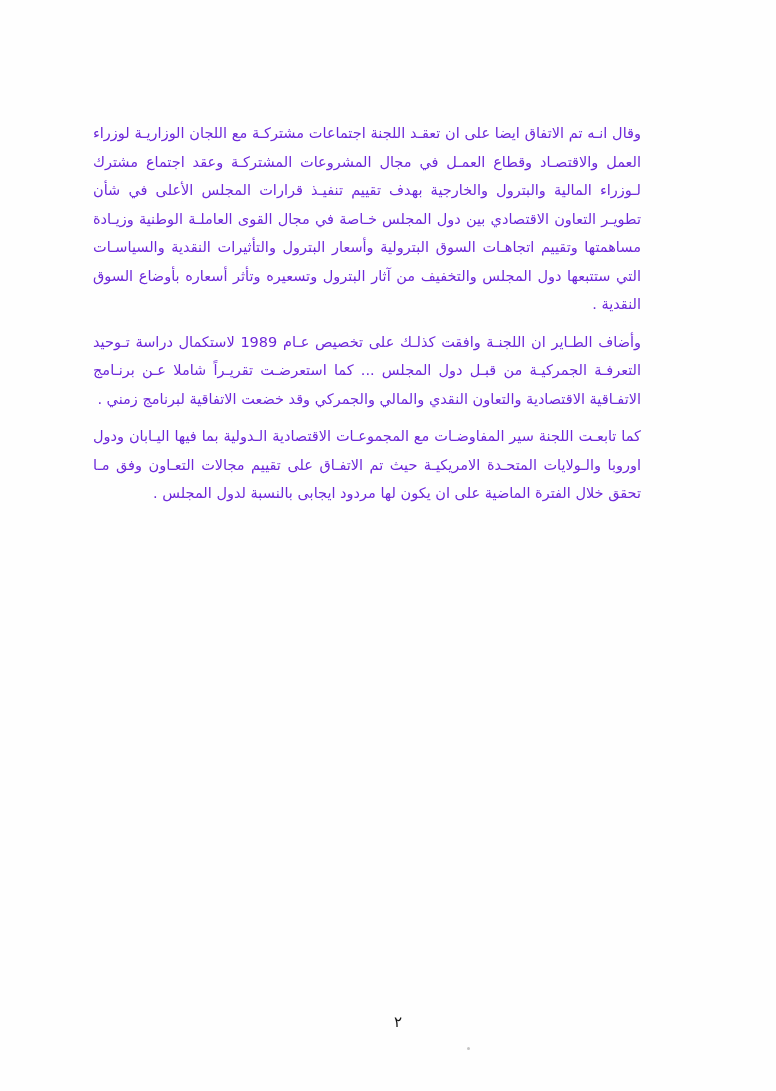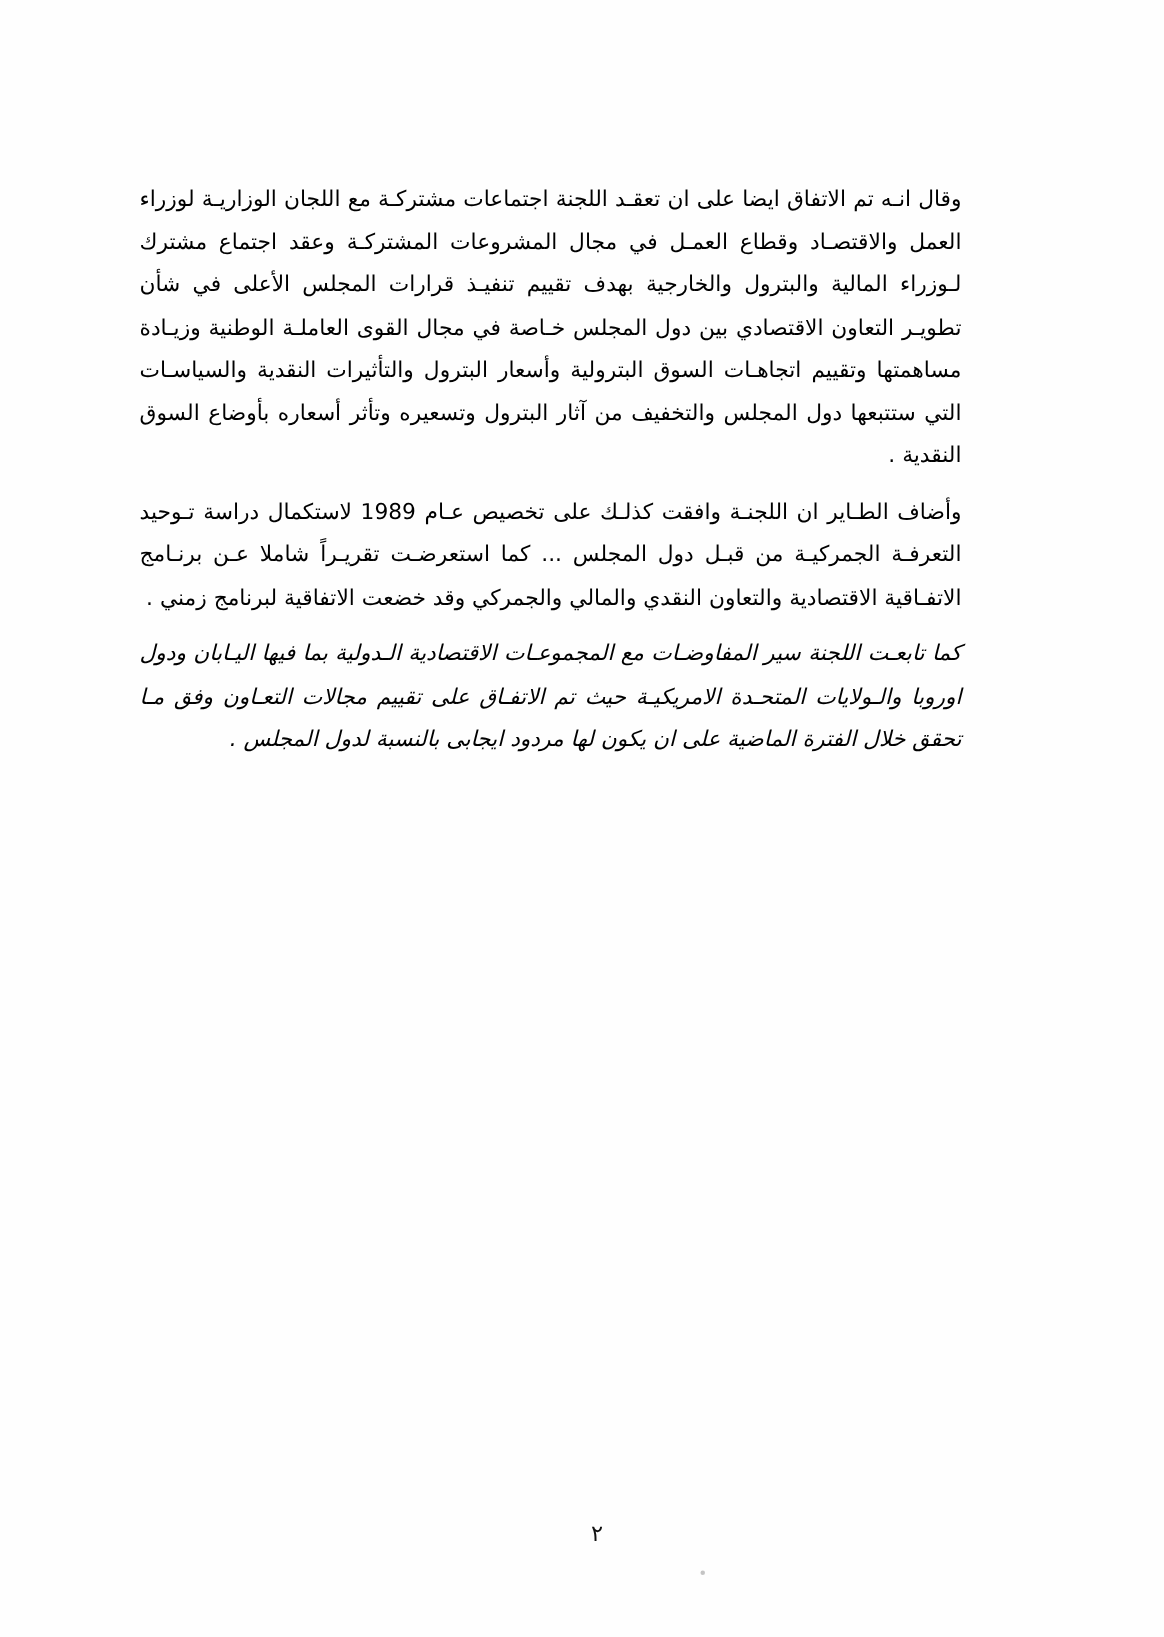--- a/index.html
+++ b/index.html
@@ -21,31 +21,30 @@
   }
   .text-block {
     position: absolute;
     top: 119px;
     right: 135px;
     width: 548px;
     direction: rtl;
     text-align: justify;
     font-size: 14.5px;
     line-height: 28.5px;
-    color: #000000;
+    color: #6d28d9;
     letter-spacing: 0;
   }
   .text-block p {
     margin: 0 0 9px 0;
     padding: 0;
     text-align: justify;
   }
   .text-block p:last-child {
     margin-bottom: 0;
-    font-style: italic;
   }
   .page-number {
     position: absolute;
     top: 1011px;
     left: 388px;
     width: 20px;
     text-align: center;
     direction: rtl;
     font-size: 15px;
     line-height: 22px;

